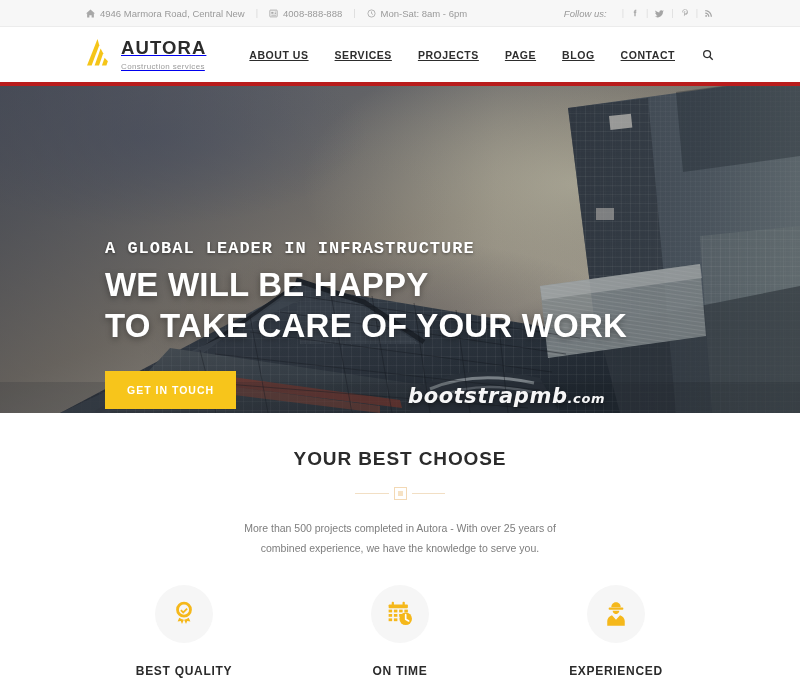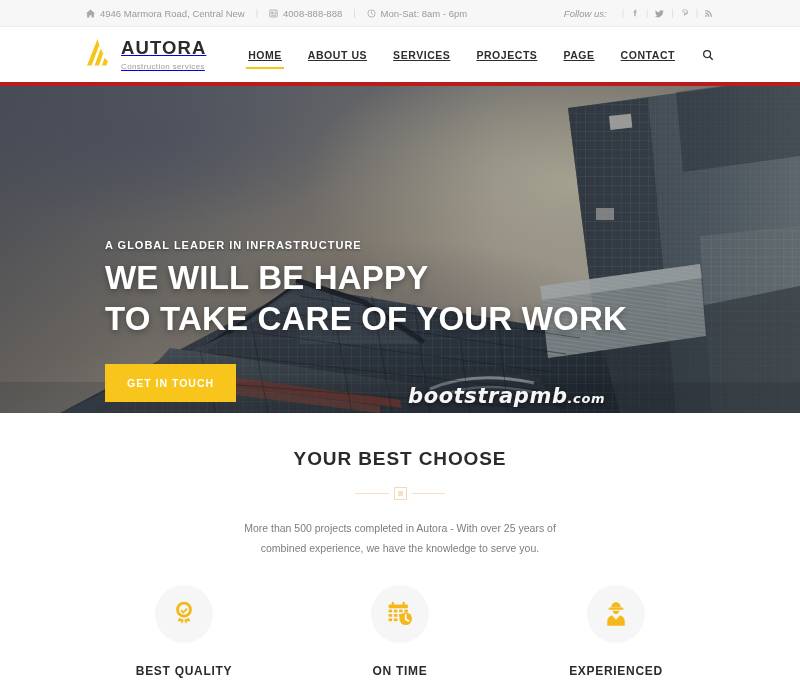--- a/index.html
+++ b/index.html
@@ -117,25 +117,26 @@
   .hero-art { position: absolute; inset: 0; }
   .hero-art svg { display: block; width: 100%; height: 100%; }
 
   .hero-content {
     position: absolute;
     left: 105px;
     top: 153px;
     z-index: 5;
   }
   .hero-eyebrow {
-    font-size: 11px;
+    font-size: 17px;
     font-weight: bold;
     letter-spacing: 1.0px;
     color: #ffffff;
     text-shadow: 0 1px 3px rgba(0,0,0,.45);
+    font-family: Liberation Mono, monospace;
   }
   .hero-title {
     margin-top: 7px;
     font-size: 33px;
     font-weight: bold;
     line-height: 1.23;
     color: #ffffff;
     letter-spacing: 0.2px;
     text-shadow: 0 2px 6px rgba(0,0,0,.35);
     white-space: nowrap;
@@ -319,25 +320,25 @@
         <path d="M18.6 18.8l-2.7 7.7h4.5l1.5-4.3-3.3-3.4z"></path>
       </svg>
     </span>
     <span class="brand-text">
       <span class="brand-name">AUTORA</span>
       <span class="brand-tag">Construction services</span>
     </span>
   </a>
 
   <nav class="mainnav">
-    <a class="nav-item active" href="#">HOME</a>
     <a class="nav-item" href="#">ABOUT US</a>
     <a class="nav-item" href="#">SERVICES</a>
     <a class="nav-item" href="#">PROJECTS</a>
     <a class="nav-item" href="#">PAGE</a>
+    <a class="nav-item" href="#">BLOG</a>
     <a class="nav-item" href="#">CONTACT</a>
     <span class="nav-item nav-search">
       <svg width="12" height="12" viewBox="0 0 16 16" fill="none" stroke="#2d2d2d" stroke-width="1.7">
           <circle cx="6.8" cy="6.8" r="4.6"></circle>
           <line x1="10.3" y1="10.3" x2="14.3" y2="14.3"></line>
         </svg>
     </span>
   </nav>
 </div>
 

